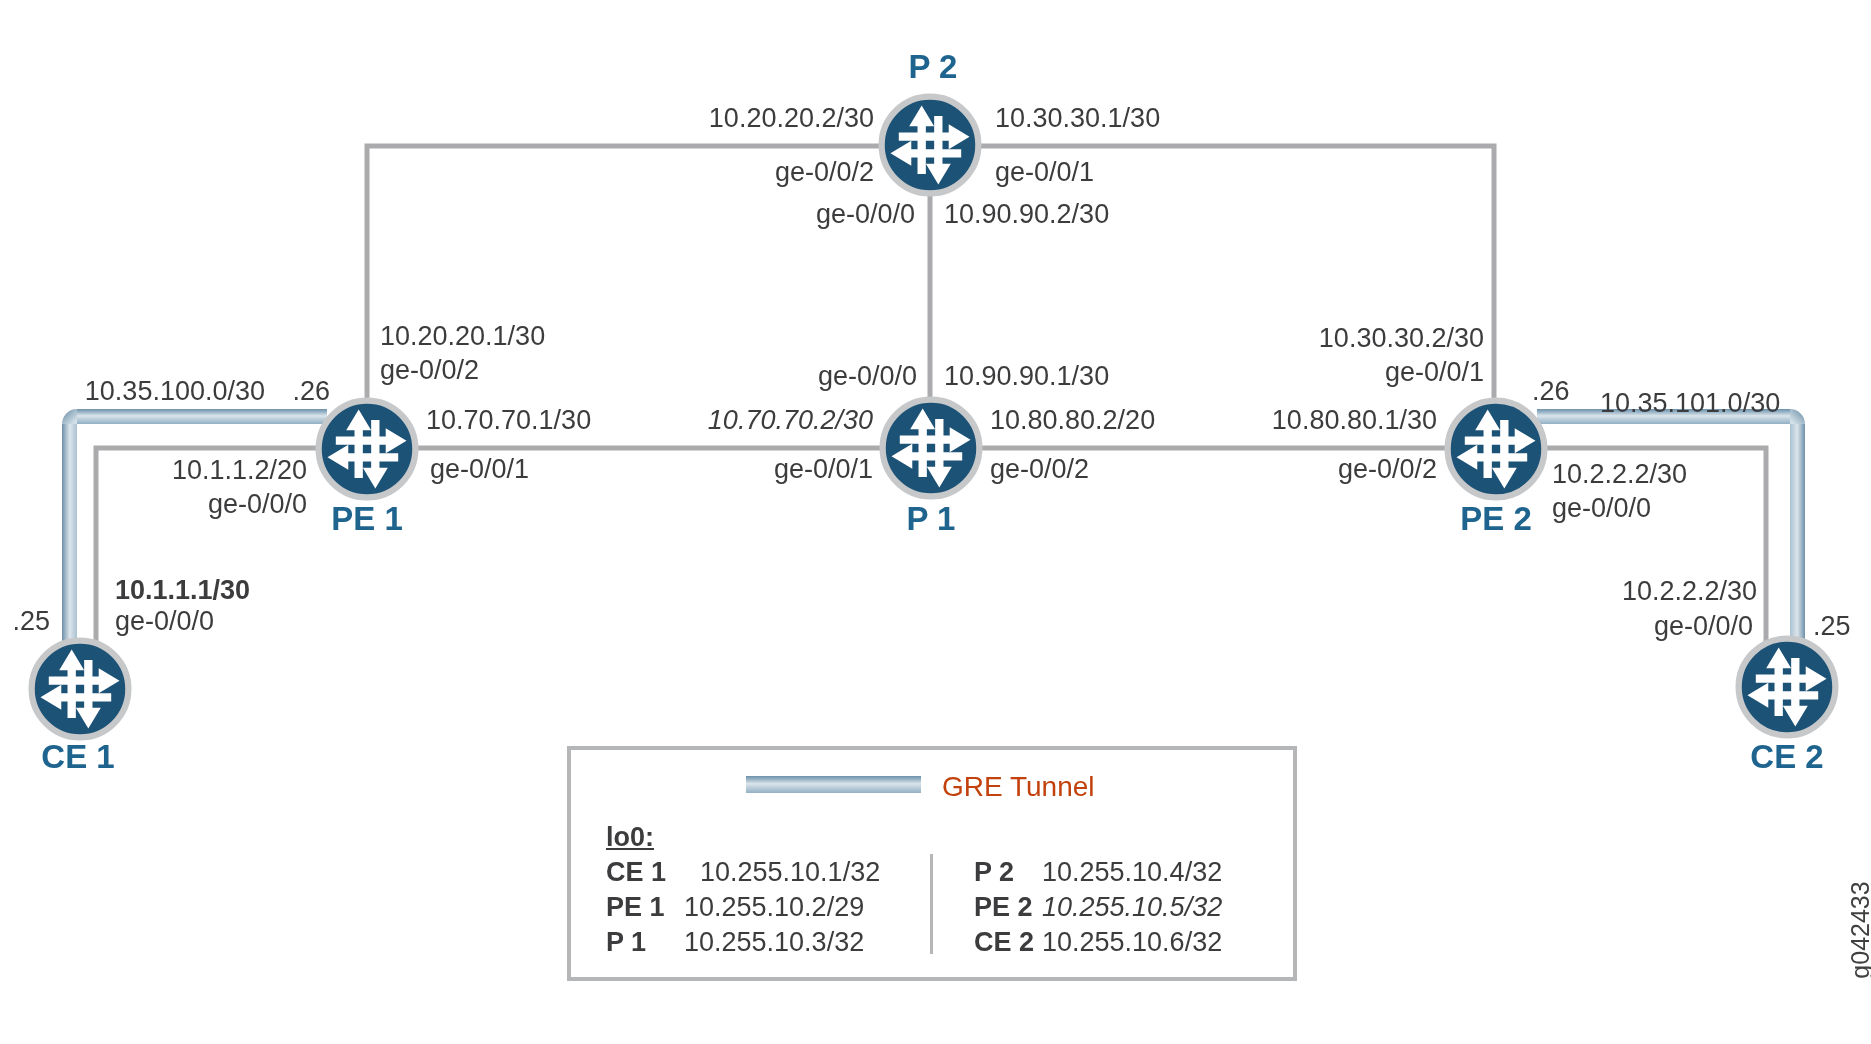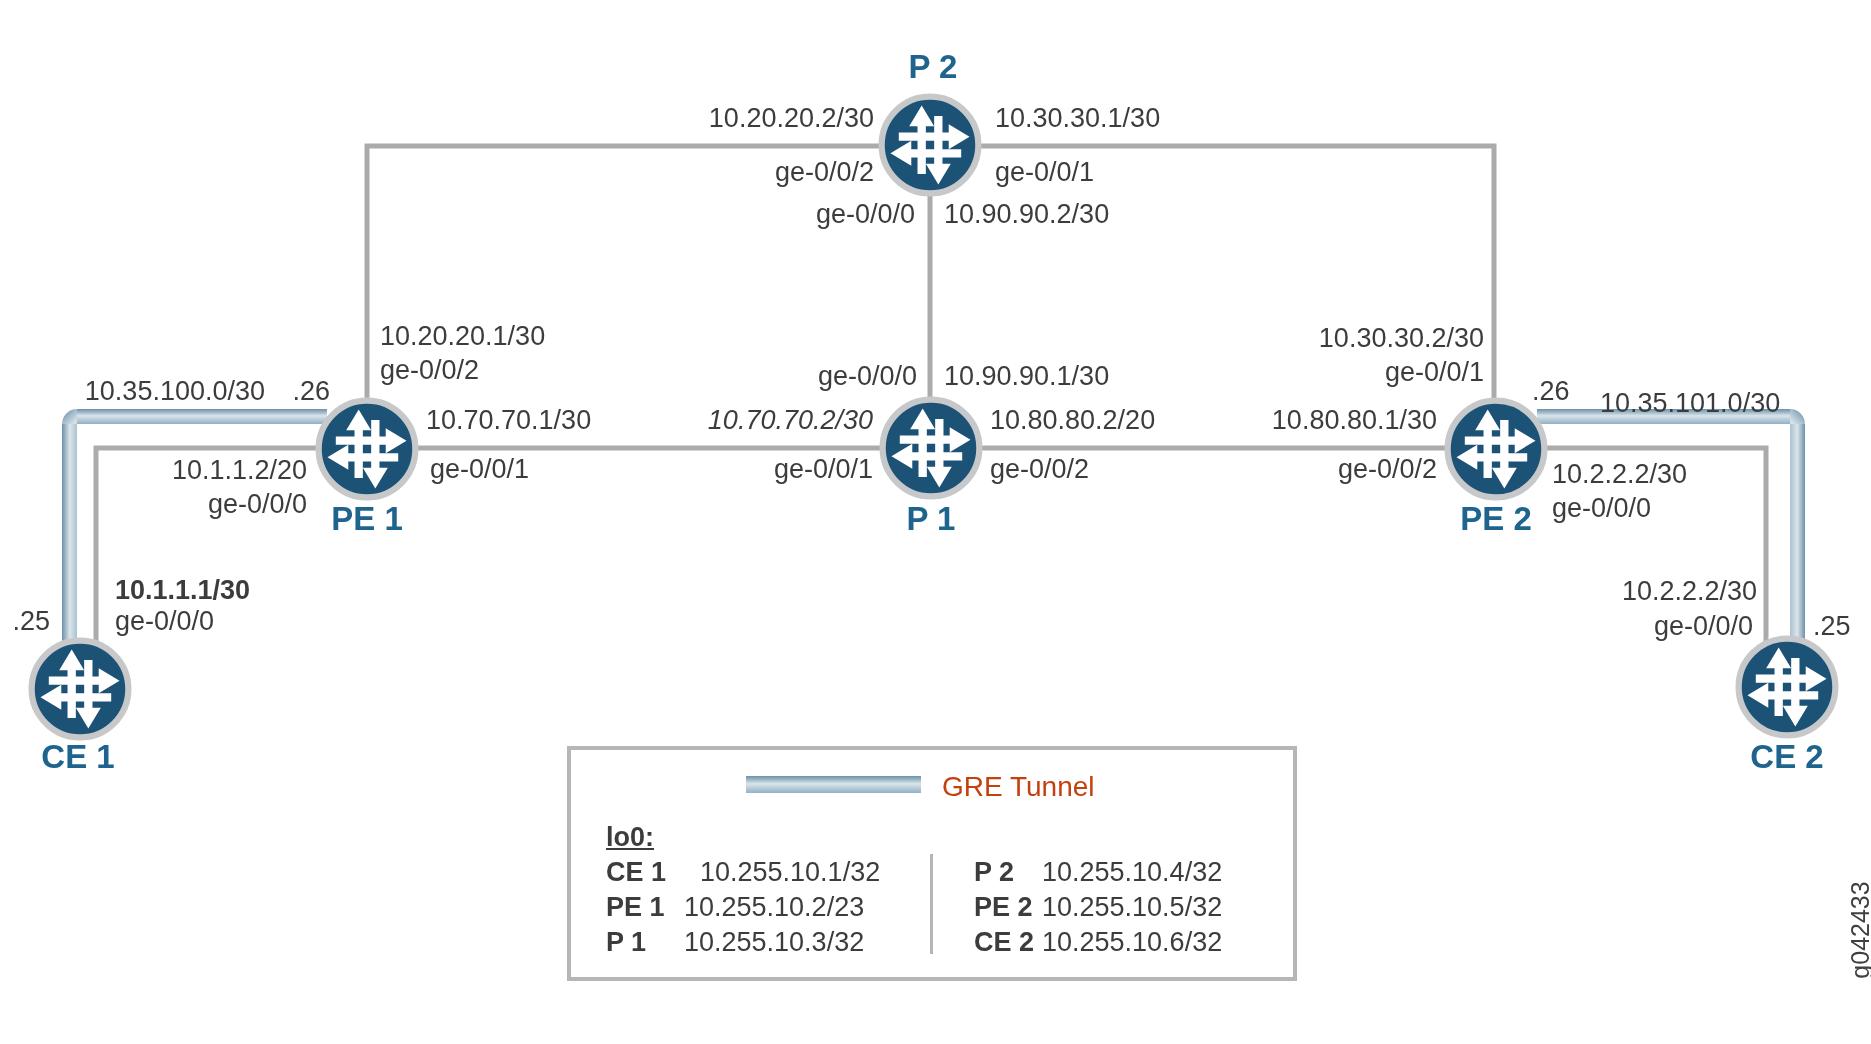--- a/index.html
+++ b/index.html
@@ -127,29 +127,29 @@
   <div class="lbl" style="left:1813px;top:612px;">.25</div>
 
   <div id="legend">
     <div class="sw tun-h"></div>
     <div class="gre-t">GRE Tunnel</div>
     <div class="lo0">lo0:</div>
 
     <div class="lg" style="left:35px;top:107px;">CE 1</div>
     <div class="lv" style="left:113px;top:107px;margin-left:16px;">10.255.10.1/32</div>
     <div class="lg" style="left:35px;top:142px;">PE 1</div>
-    <div class="lv" style="left:113px;top:142px;">10.255.10.2/23</div>
+    <div class="lv" style="left:113px;top:142px;">10.255.10.2/29</div>
     <div class="lg" style="left:35px;top:177px;">P 1</div>
     <div class="lv" style="left:113px;top:177px;">10.255.10.3/32</div>
 
     <div class="divider"></div>
 
     <div class="lg" style="left:403px;top:107px;">P 2</div>
     <div class="lv" style="left:471px;top:107px;">10.255.10.4/32</div>
     <div class="lg" style="left:403px;top:142px;">PE 2</div>
-    <div class="lv" style="left:471px;top:142px;">10.255.10.5/32</div>
+    <div class="lv" style="left:471px;top:142px;font-style:italic;">10.255.10.5/32</div>
     <div class="lg" style="left:403px;top:177px;">CE 2</div>
     <div class="lv" style="left:471px;top:177px;">10.255.10.6/32</div>
   </div>
 
   <div id="figid">g042433</div>
 
 </div>
 
 </body></html>

